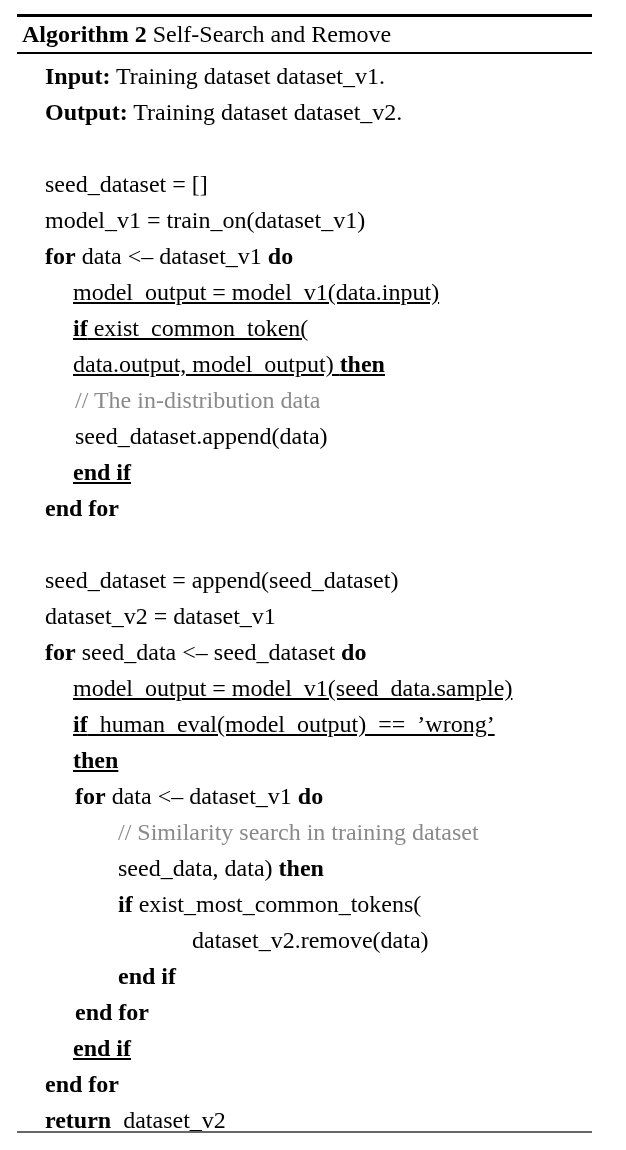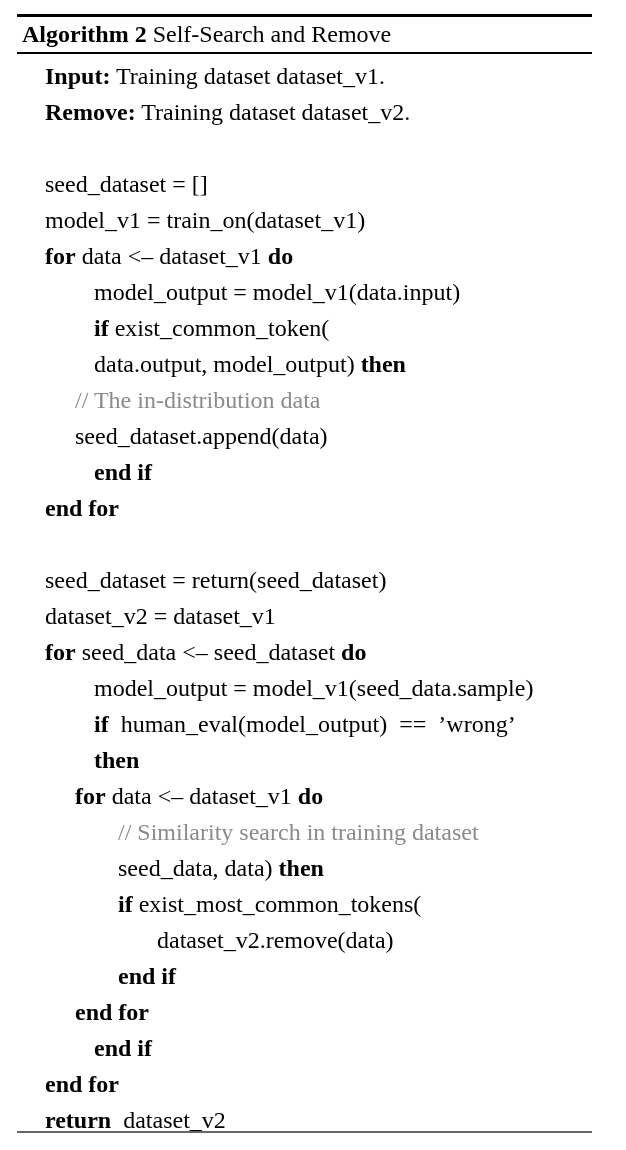--- a/index.html
+++ b/index.html
@@ -51,59 +51,59 @@
 
   .line {
     position: relative;
     height: 36px;
     font-size: 24px;
     line-height: 36px;
     white-space: pre;
   }
   .line.blank { height: 36px; }
   .ind1 { padding-left: 45px; }
-  .ind2 { padding-left: 94px; }
+  .ind2 { padding-left: 73px; text-decoration: underline; }
   .ind3 { padding-left: 75px; }
   .ind4 { padding-left: 118px; }
-  .ind5 { padding-left: 157px; }
+  .ind5 { padding-left: 157px; margin-left: 35px; }
 
   .kw { font-weight: bold; }
   .comment { color: #8a8a8a; }
 </style>
 </head>
 <body>
 
 <div class="algorithm">
 
   <div class="rule rule-top"></div>
 
   <div class="title"><span class="kw">Algorithm 2</span> <span>Self-Search and Remove</span></div>
 
   <div class="rule rule-under-title"></div>
 
   <div class="body-lines">
 
     <div class="line ind1"><span class="kw">Input:</span><span> Training dataset dataset_v1.</span></div>
 
-    <div class="line ind1"><span class="kw">Remove:</span><span> Training dataset dataset_v2.</span></div>
+    <div class="line ind1"><span class="kw">Output:</span><span> Training dataset dataset_v2.</span></div>
 
     <div id="code-lines">
         <div class="line ind1 blank"></div>
         <div class="line ind1"><span>seed_dataset = []</span></div>
         <div class="line ind1"><span>model_v1 = train_on(dataset_v1)</span></div>
         <div class="line ind1"><span class="kw">for</span><span> data &lt;– dataset_v1 </span><span class="kw">do</span></div>
         <div class="line ind2"><span>model_output = model_v1(data.input)</span></div>
         <div class="line ind2"><span class="kw">if</span><span> exist_common_token(</span></div>
         <div class="line ind2"><span>data.output, model_output) </span><span class="kw">then</span></div>
         <div class="line ind3"><span class="comment">// The in-distribution data</span></div>
         <div class="line ind3"><span>seed_dataset.append(data)</span></div>
         <div class="line ind2"><span class="kw">end if</span></div>
         <div class="line ind1"><span class="kw">end for</span></div>
         <div class="line ind1 blank"></div>
-        <div class="line ind1"><span>seed_dataset = return(seed_dataset)</span></div>
+        <div class="line ind1"><span>seed_dataset = append(seed_dataset)</span></div>
         <div class="line ind1"><span>dataset_v2 = dataset_v1</span></div>
         <div class="line ind1"><span class="kw">for</span><span> seed_data &lt;– seed_dataset </span><span class="kw">do</span></div>
         <div class="line ind2"><span>model_output = model_v1(seed_data.sample)</span></div>
         <div class="line ind2"><span class="kw">if</span><span>  human_eval(model_output)  ==  ’wrong’</span></div>
         <div class="line ind2"><span class="kw">then</span></div>
         <div class="line ind3"><span class="kw">for</span><span> data &lt;– dataset_v1 </span><span class="kw">do</span></div>
         <div class="line ind4"><span class="comment">// Similarity search in training dataset</span></div>
         <div class="line ind4"><span>seed_data, data) </span><span class="kw">then</span></div>
         <div class="line ind4"><span class="kw">if</span><span> exist_most_common_tokens(</span></div>
         <div class="line ind5"><span>dataset_v2.remove(data)</span></div>

